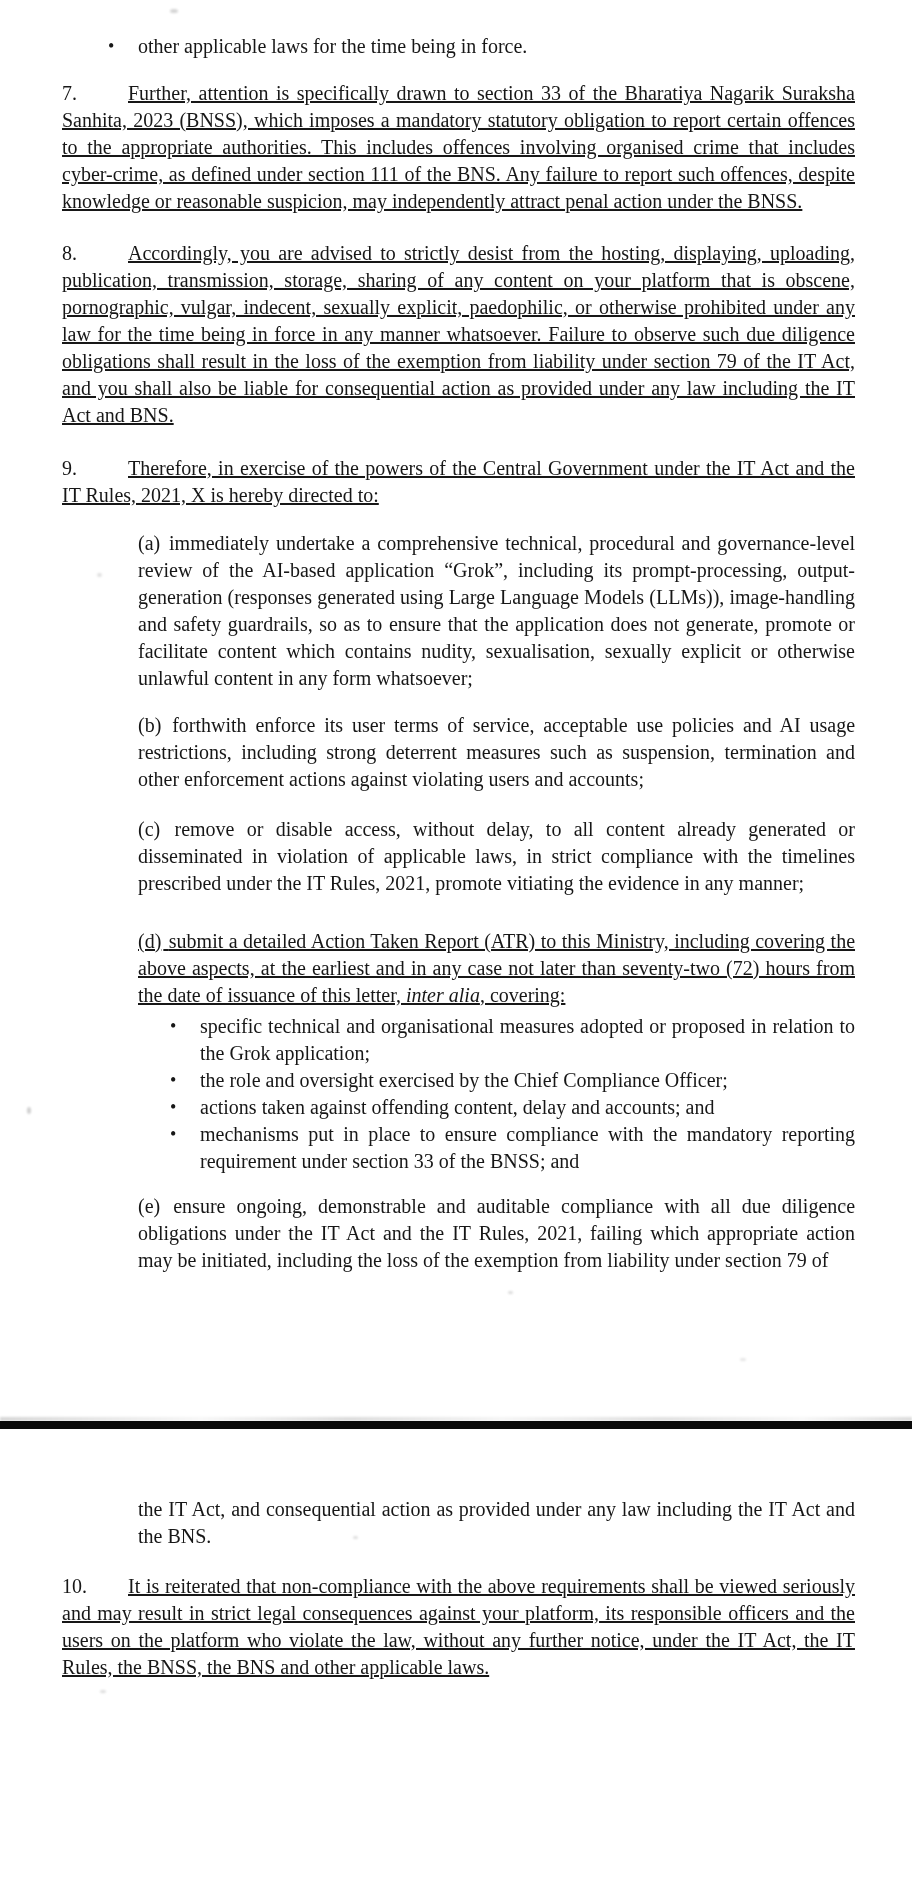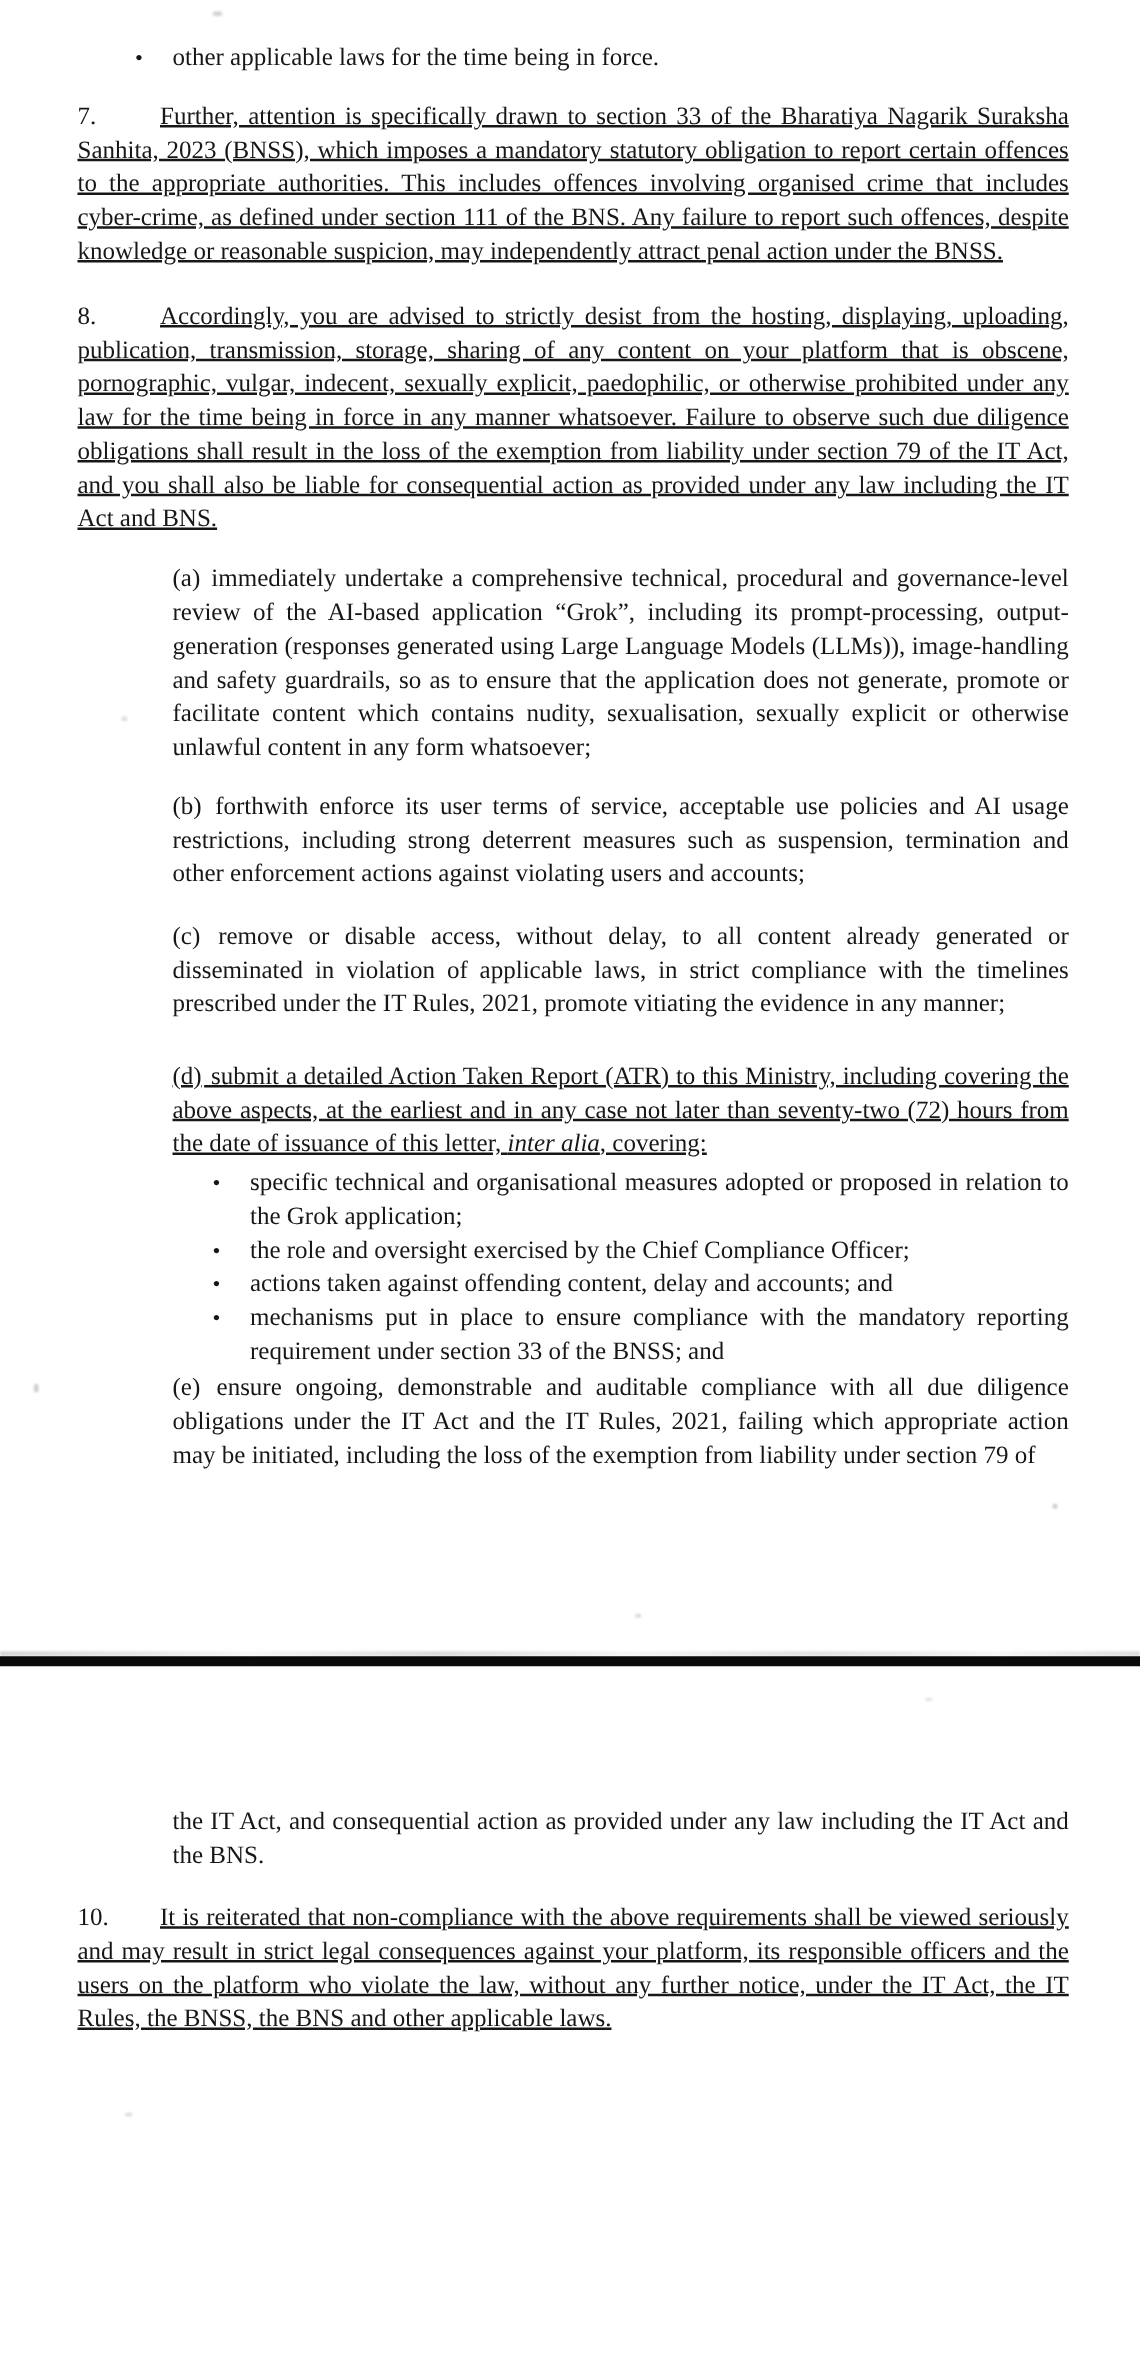--- a/index.html
+++ b/index.html
@@ -9,21 +9,21 @@
     height: 1896px;
     background: #ffffff;
     font-family: "Liberation Serif", serif;
     font-size: 20px;
     line-height: 27px;
     color: #171717;
     overflow: hidden;
   }
   .content { padding-left: 62px; padding-right: 57px; }
   .content.page1 { padding-top: 33px; }
-  .content.page2 { padding-top: 91px; }
+  .content.page2 { padding-top: 47px; }
 
   .para { text-align: justify; margin: 0; text-decoration: underline; }
   .pnum { display: inline-block; width: 66px; }
 
   .sub { margin-left: 76px; text-align: justify; }
   .slabel { margin-right: 2px; }
 
   .intro-bullet-row { display: flex; margin-left: 46px; }
   .bullet-row { display: flex; }
   .marker { flex: none; width: 30px; font-size: 18px; }
@@ -68,20 +68,21 @@
 
     <div class="intro-bullet-row">
       <span class="marker">•</span>
       <span class="btext">other applicable laws for the time being in force.</span>
     </div>
 
     <p class="para" style="margin-top:20px;"><span class="pnum">7.</span><span>Further, attention is specifically drawn to section 33 of the Bharatiya Nagarik Suraksha Sanhita, 2023 (BNSS), which imposes a mandatory statutory obligation to report certain offences to the appropriate authorities. This includes offences involving organised crime that includes cyber-crime, as defined under section 111 of the BNS. Any failure to report such offences, despite knowledge or reasonable suspicion, may independently attract penal action under the BNSS.</span></p>
 
     <p class="para" style="margin-top:25px;"><span class="pnum">8.</span><span>Accordingly, you are advised to strictly desist from the hosting, displaying, uploading, publication, transmission, storage, sharing of any content on your platform that is obscene, pornographic, vulgar, indecent, sexually explicit, paedophilic, or otherwise prohibited under any law for the time being in force in any manner whatsoever. Failure to observe such due diligence obligations shall result in the loss of the exemption from liability under section 79 of the IT Act, and you shall also be liable for consequential action as provided under any law including the IT Act and BNS.</span></p>
 
+    <p class="para" style="margin-top:26px;"><span class="pnum">9.</span><span>Therefore, in exercise of the powers of the Central Government under the IT Act and the IT Rules, 2021, X is hereby directed to:</span></p>
 
     <p class="sub" style="margin-top:21px;"><span class="slabel">(a)</span> <span>immediately undertake a comprehensive technical, procedural and governance-level review of the AI-based application “Grok”, including its prompt-processing, output-generation (responses generated using Large Language Models (LLMs)), image-handling and safety guardrails, so as to ensure that the application does not generate, promote or facilitate content which contains nudity, sexualisation, sexually explicit or otherwise unlawful content in any form whatsoever;</span></p>
 
     <p class="sub" style="margin-top:19px;"><span class="slabel">(b)</span> <span>forthwith enforce its user terms of service, acceptable use policies and AI usage restrictions, including strong deterrent measures such as suspension, termination and other enforcement actions against violating users and accounts;</span></p>
 
     <p class="sub" style="margin-top:23px;"><span class="slabel">(c)</span> <span>remove or disable access, without delay, to all content already generated or disseminated in violation of applicable laws, in strict compliance with the timelines prescribed under the IT Rules, 2021, promote vitiating the evidence in any manner;</span></p>
 
     <p class="sub" style="margin-top:31px; margin-bottom:4px;text-decoration:underline;"><span class="slabel">(d)</span> <span>submit a detailed Action Taken Report (ATR) to this Ministry, including covering the above aspects, at the earliest and in any case not later than seventy-two (72) hours from the date of issuance of this letter, </span><span class="it">inter alia</span><span>, covering:</span></p>
 
     <div class="bullets">
@@ -96,21 +97,21 @@
       <div class="bullet-row">
         <span class="marker">•</span>
         <span class="btext">actions taken against offending content, delay and accounts; and</span>
       </div>
       <div class="bullet-row">
         <span class="marker">•</span>
         <span class="btext">mechanisms put in place to ensure compliance with the mandatory reporting requirement under section 33 of the BNSS; and</span>
       </div>
     </div>
 
-    <p class="sub" style="margin-top:2px;"><span class="slabel">(e)</span> <span>ensure ongoing, demonstrable and auditable compliance with all due diligence obligations under the IT Act and the IT Rules, 2021, failing which appropriate action may be initiated, including the loss of the exemption from liability under section 79 of</span></p>
+    <p class="sub" style="margin-top:18px;"><span class="slabel">(e)</span> <span>ensure ongoing, demonstrable and auditable compliance with all due diligence obligations under the IT Act and the IT Rules, 2021, failing which appropriate action may be initiated, including the loss of the exemption from liability under section 79 of</span></p>
 
   </div>
 
   <div class="separator"></div>
 
   <div class="content page2">
 
     <p class="sub">the IT Act, and consequential action as provided under any law including the IT Act and the BNS.</p>
 
     <p class="para" style="margin-top:23px;"><span class="pnum">10.</span><span>It is reiterated that non-compliance with the above requirements shall be viewed seriously and may result in strict legal consequences against your platform, its responsible officers and the users on the platform who violate the law, without any further notice, under the IT Act, the IT Rules, the BNSS, the BNS and other applicable laws.</span></p>

